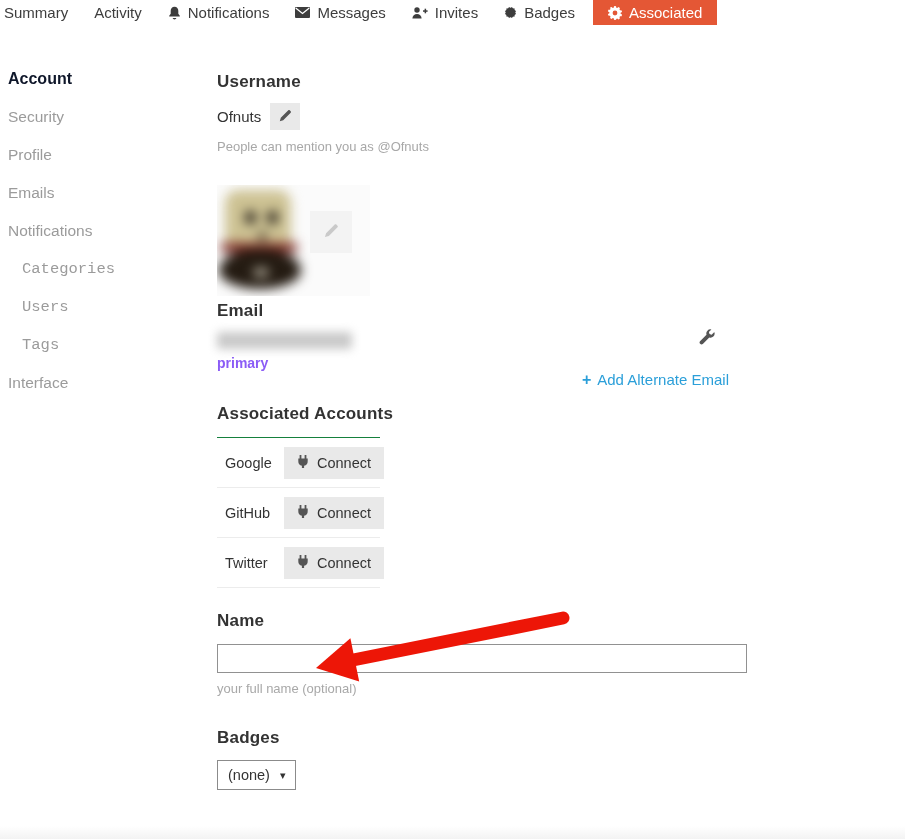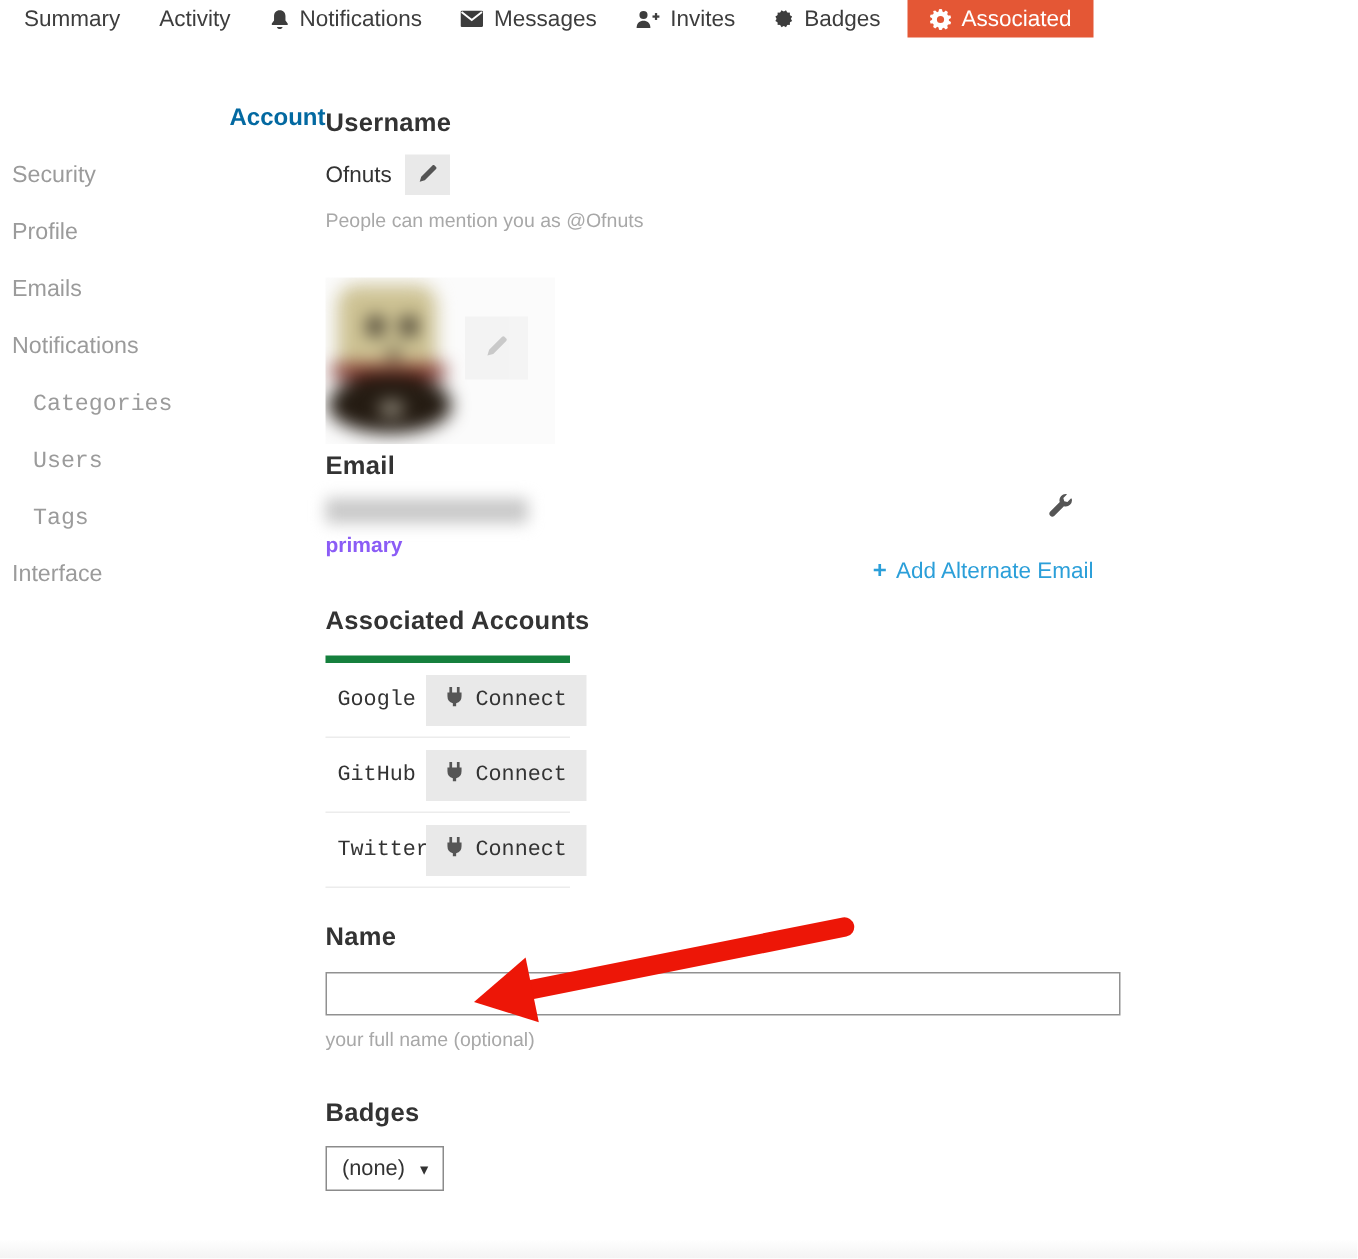--- a/index.html
+++ b/index.html
@@ -13,36 +13,36 @@
 
   
   .user-nav {
     display:flex; align-items:stretch; height:25px;
     padding-left:0; font-size:15px; color:#3d3d3d;
   }
   .user-nav .nav-item {
     display:flex; align-items:center; gap:7px;
     padding:0 13px; cursor:pointer; white-space:nowrap;
   }
-  .user-nav .nav-item:first-child { padding-left:16px; }
+  .user-nav .nav-item:first-child { padding-left:4px; }
   .user-nav .nav-item.active {
     background:#e45735; color:#fff; padding:0 15px; margin-left:5px;
   }
   .nav-ico { display:inline-flex; align-items:center; }
   .nav-ico svg { display:block; }
 
   
   .layout { display:flex; }
   .sidebar { width:217px; padding:43px 0 0 8px; flex:none; }
   .sidebar ul { list-style:none; }
   .sidebar li {
     font-size:15.5px; color:#9b9b9b; line-height:22px;
     margin-bottom:16px; cursor:pointer;
   }
-  .sidebar li.active { color:#0369a1; font-weight:bold; font-size:16px;text-align:right; }
+  .sidebar li.active { color:#0f172a; font-weight:bold; font-size:16px; }
   .sidebar li.indent { padding-left:14px;font-family:Liberation Mono, monospace; }
 
   .main { width:540px; padding-top:47px; position:relative; }
 
   h2.section-heading {
     font-size:17px; font-weight:bold; color:#333; margin:0 0 11px 0;
     letter-spacing:.2px;
   }
   .instructions { font-size:13px; color:#a8a8a8; }
 
@@ -93,21 +93,21 @@
   .email-controls { position:absolute; top:0; right:0; width:220px; text-align:right; }
   .wrench-btn { background:none; border:none; cursor:pointer; margin:28px 42px 0 0; }
   .add-alt {
     display:inline-flex; align-items:center; gap:6px; margin:22px 28px 0 0;
     color:#2b9fd9; font-size:15px; text-decoration:none; cursor:pointer;
   }
   .add-alt .plus { font-weight:bold; font-size:16px; line-height:1; }
 
   
   .accounts-section { margin-top:33px; }
-  .accounts-table { width:163px; border-top:5px solid #15803d; margin-top:13px;font-family:Liberation Mono, monospace; }
+  .accounts-table { width:163px; border-top:1px solid #15803d; margin-top:13px; }
   .account-row {
     display:flex; align-items:center; height:50px;
     border-bottom:1px solid #ececec; padding-left:8px;
   }
   .provider { font-size:14.5px; color:#333; width:59px; flex:none; }
   .connect-btn {
     display:inline-flex; align-items:center; gap:8px;
     background:#e9e9e9; border:none; color:#333;
     font-size:14.5px; font-family:inherit; padding:8px 13px; cursor:pointer;
   }

